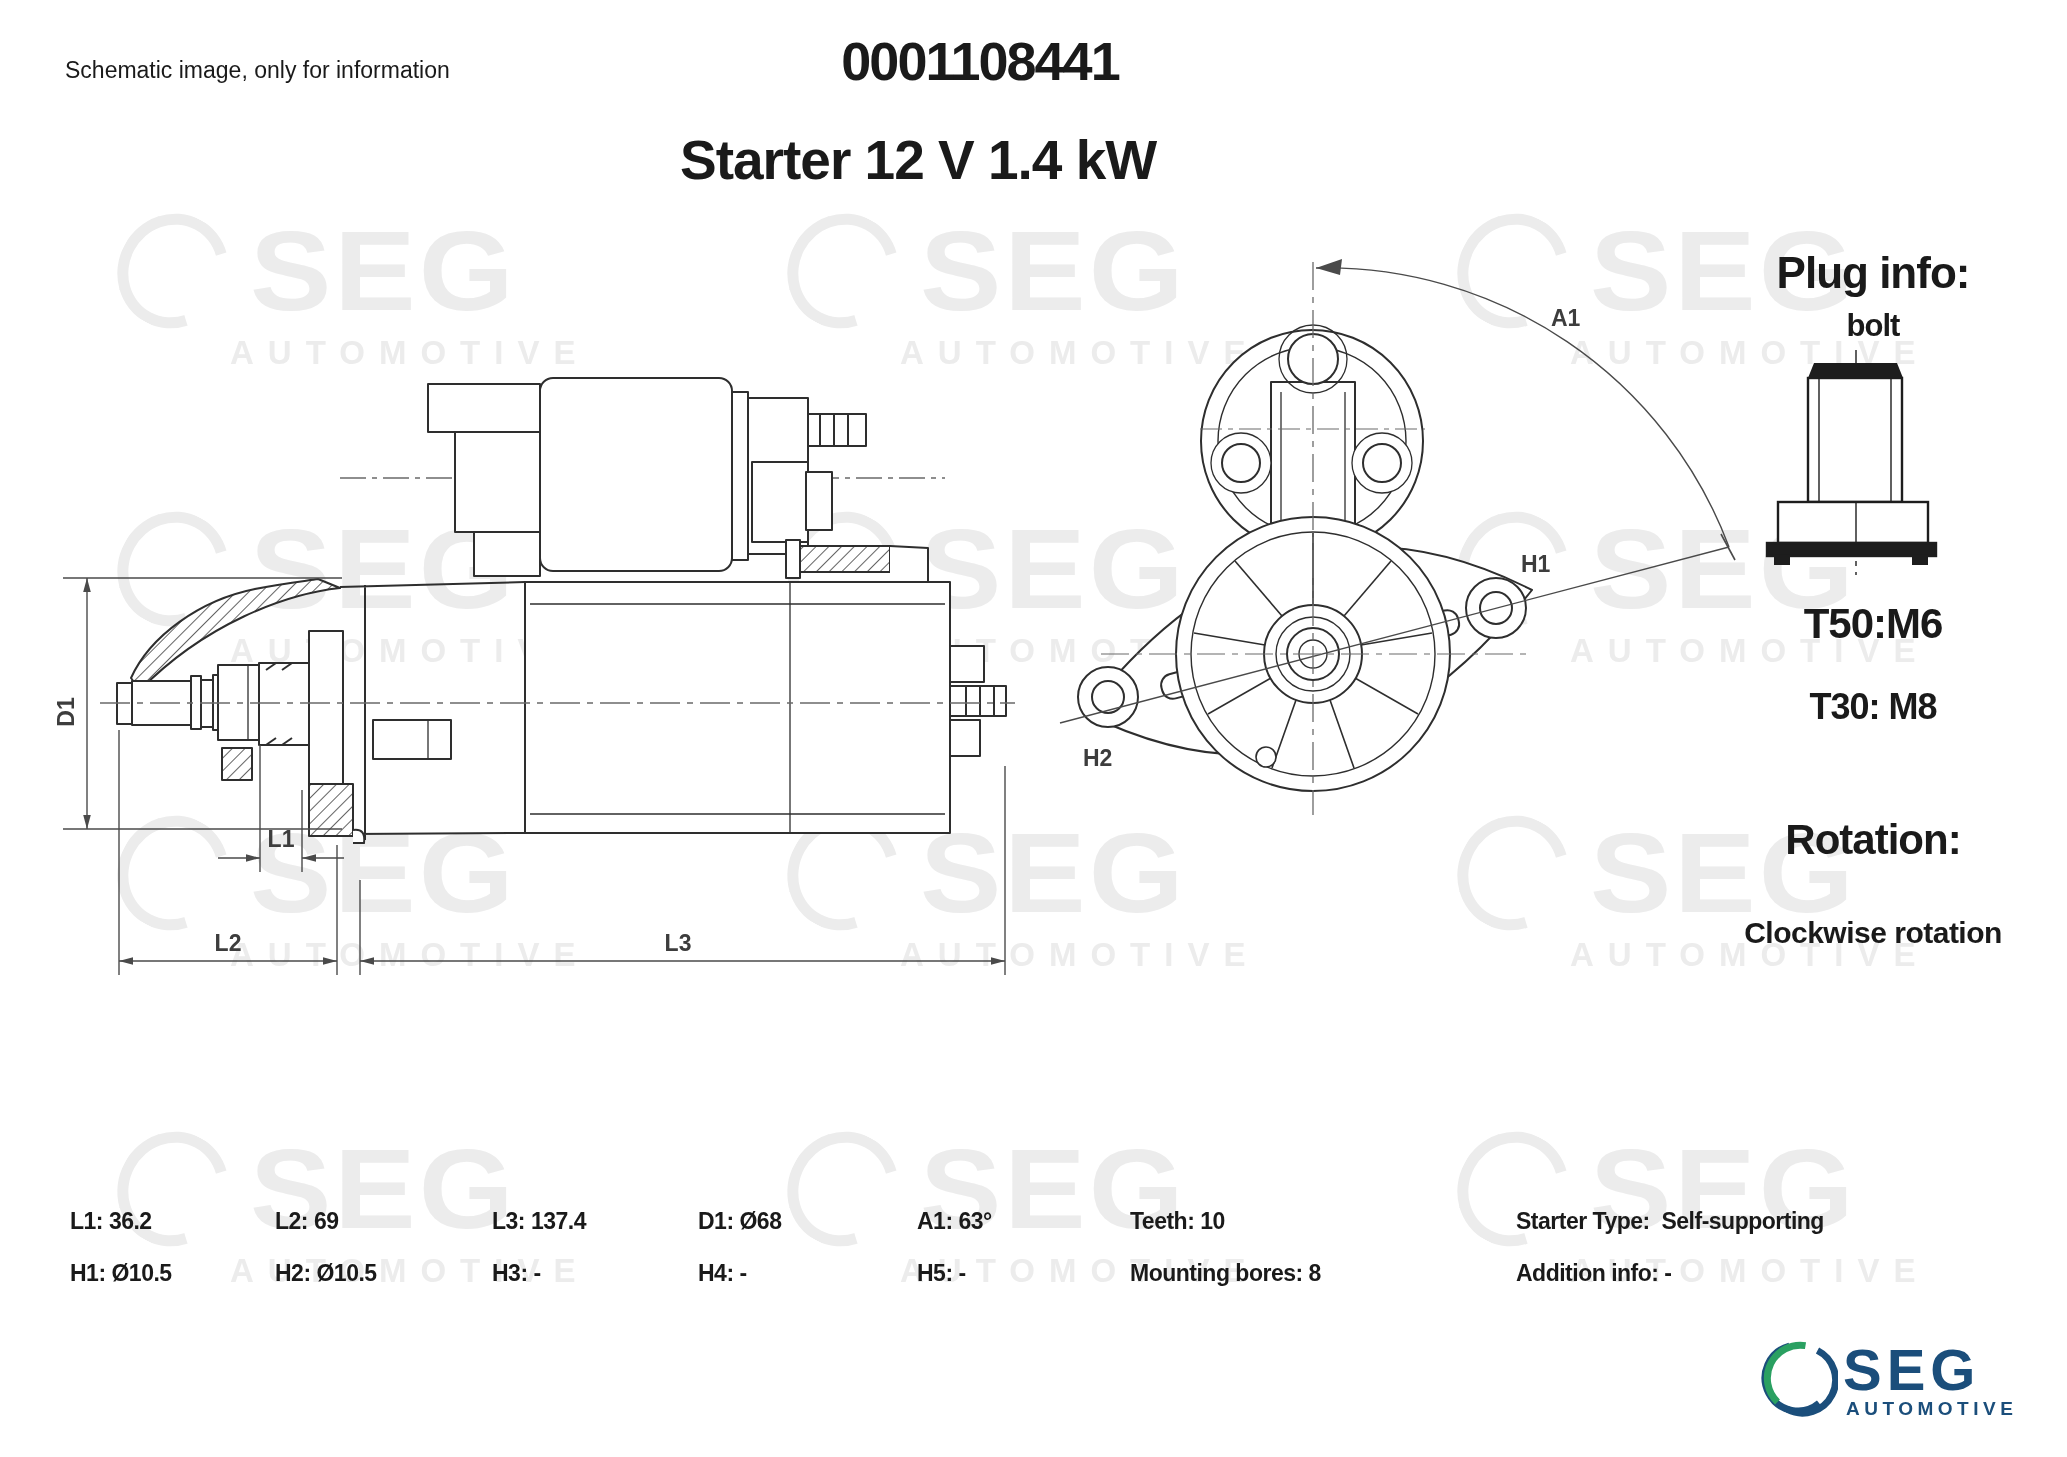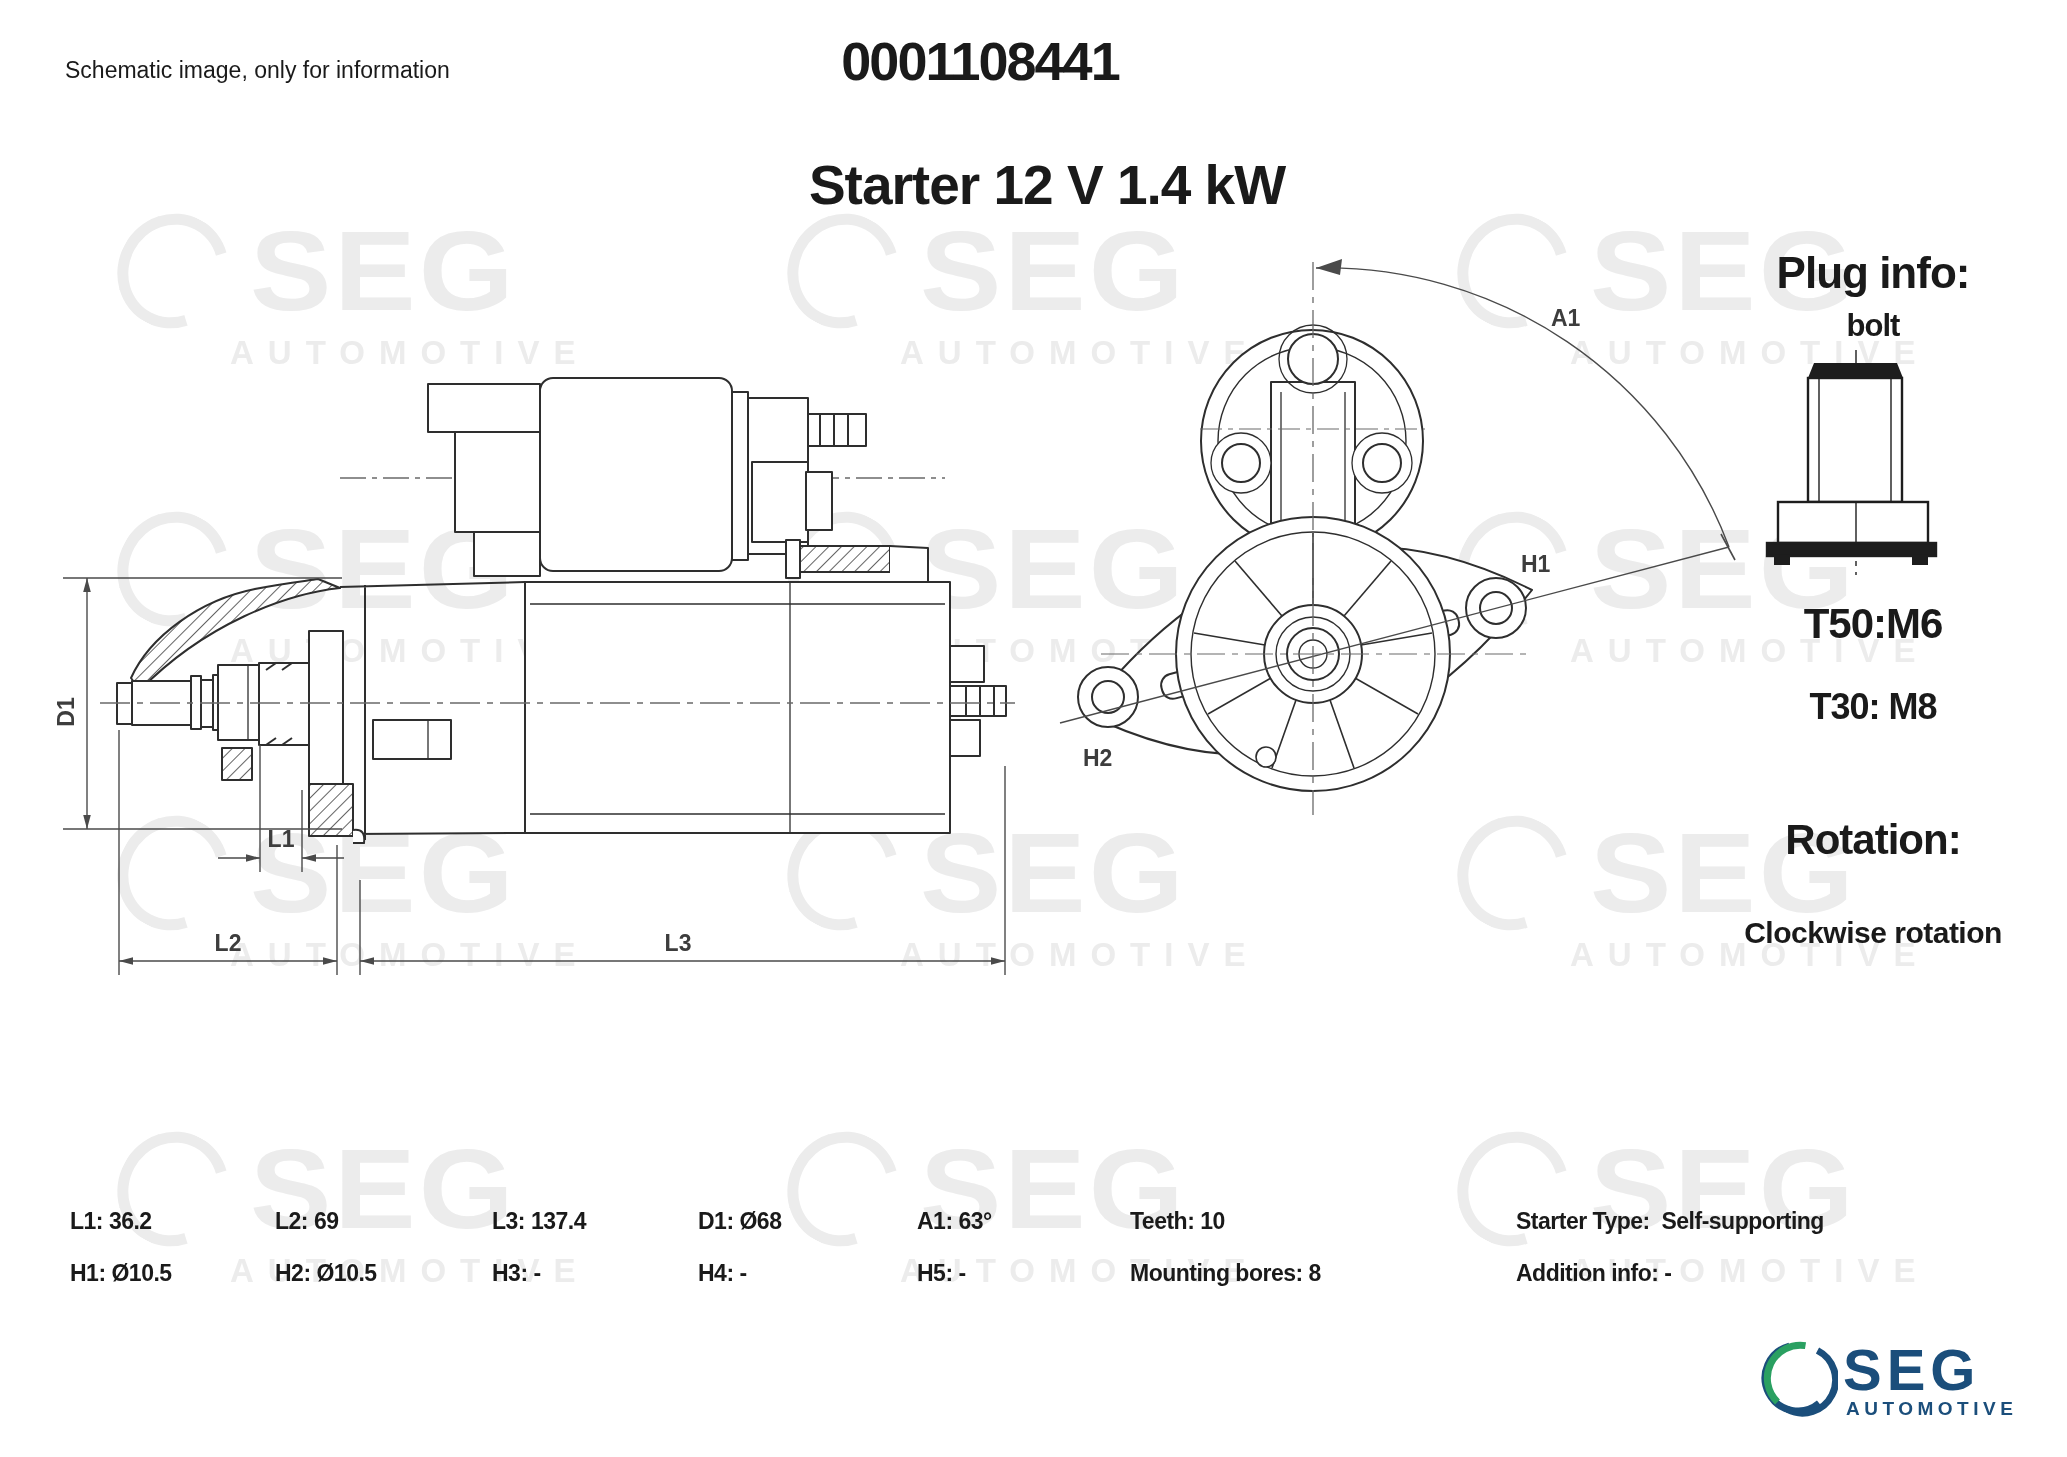--- a/index.html
+++ b/index.html
@@ -17,21 +17,21 @@
     border-right-color:transparent; border-radius:50%;
     transform:rotate(28deg); flex:0 0 auto;
   }
   .wm-seg { font-size:122px; font-weight:bold; letter-spacing:3px; line-height:1; transform:scaleY(0.92); }
   .wm-auto { font-size:33px; font-weight:600; letter-spacing:14px; margin:2px 0 0 112px; }
 
   
   .note { left:65px; top:57px; font-size:23px; letter-spacing:0; }
   .part-number { left:630px; top:30px; width:700px; text-align:center;
     font-size:54px; font-weight:bold; letter-spacing:-2px; }
-  .product-title { left:680px; top:153px; width:734px; text-align:center;
+  .product-title { left:680px; top:128px; width:734px; text-align:left;
     font-size:55px; font-weight:bold; letter-spacing:-1px; }
 
   
   .rc { left:1693px; width:360px; text-align:center; font-weight:bold; letter-spacing:-1px; }
   .rc-plug { top:248px; font-size:44px; }
   .rc-bolt { top:308px; font-size:31px; }
   .rc-t50  { top:600px; font-size:42px; }
   .rc-t30  { top:686px; font-size:36px; }
   .rc-rot  { top:816px; font-size:42px; }
   .rc-cw   { top:916px; font-size:30px; letter-spacing:-0.5px; }

